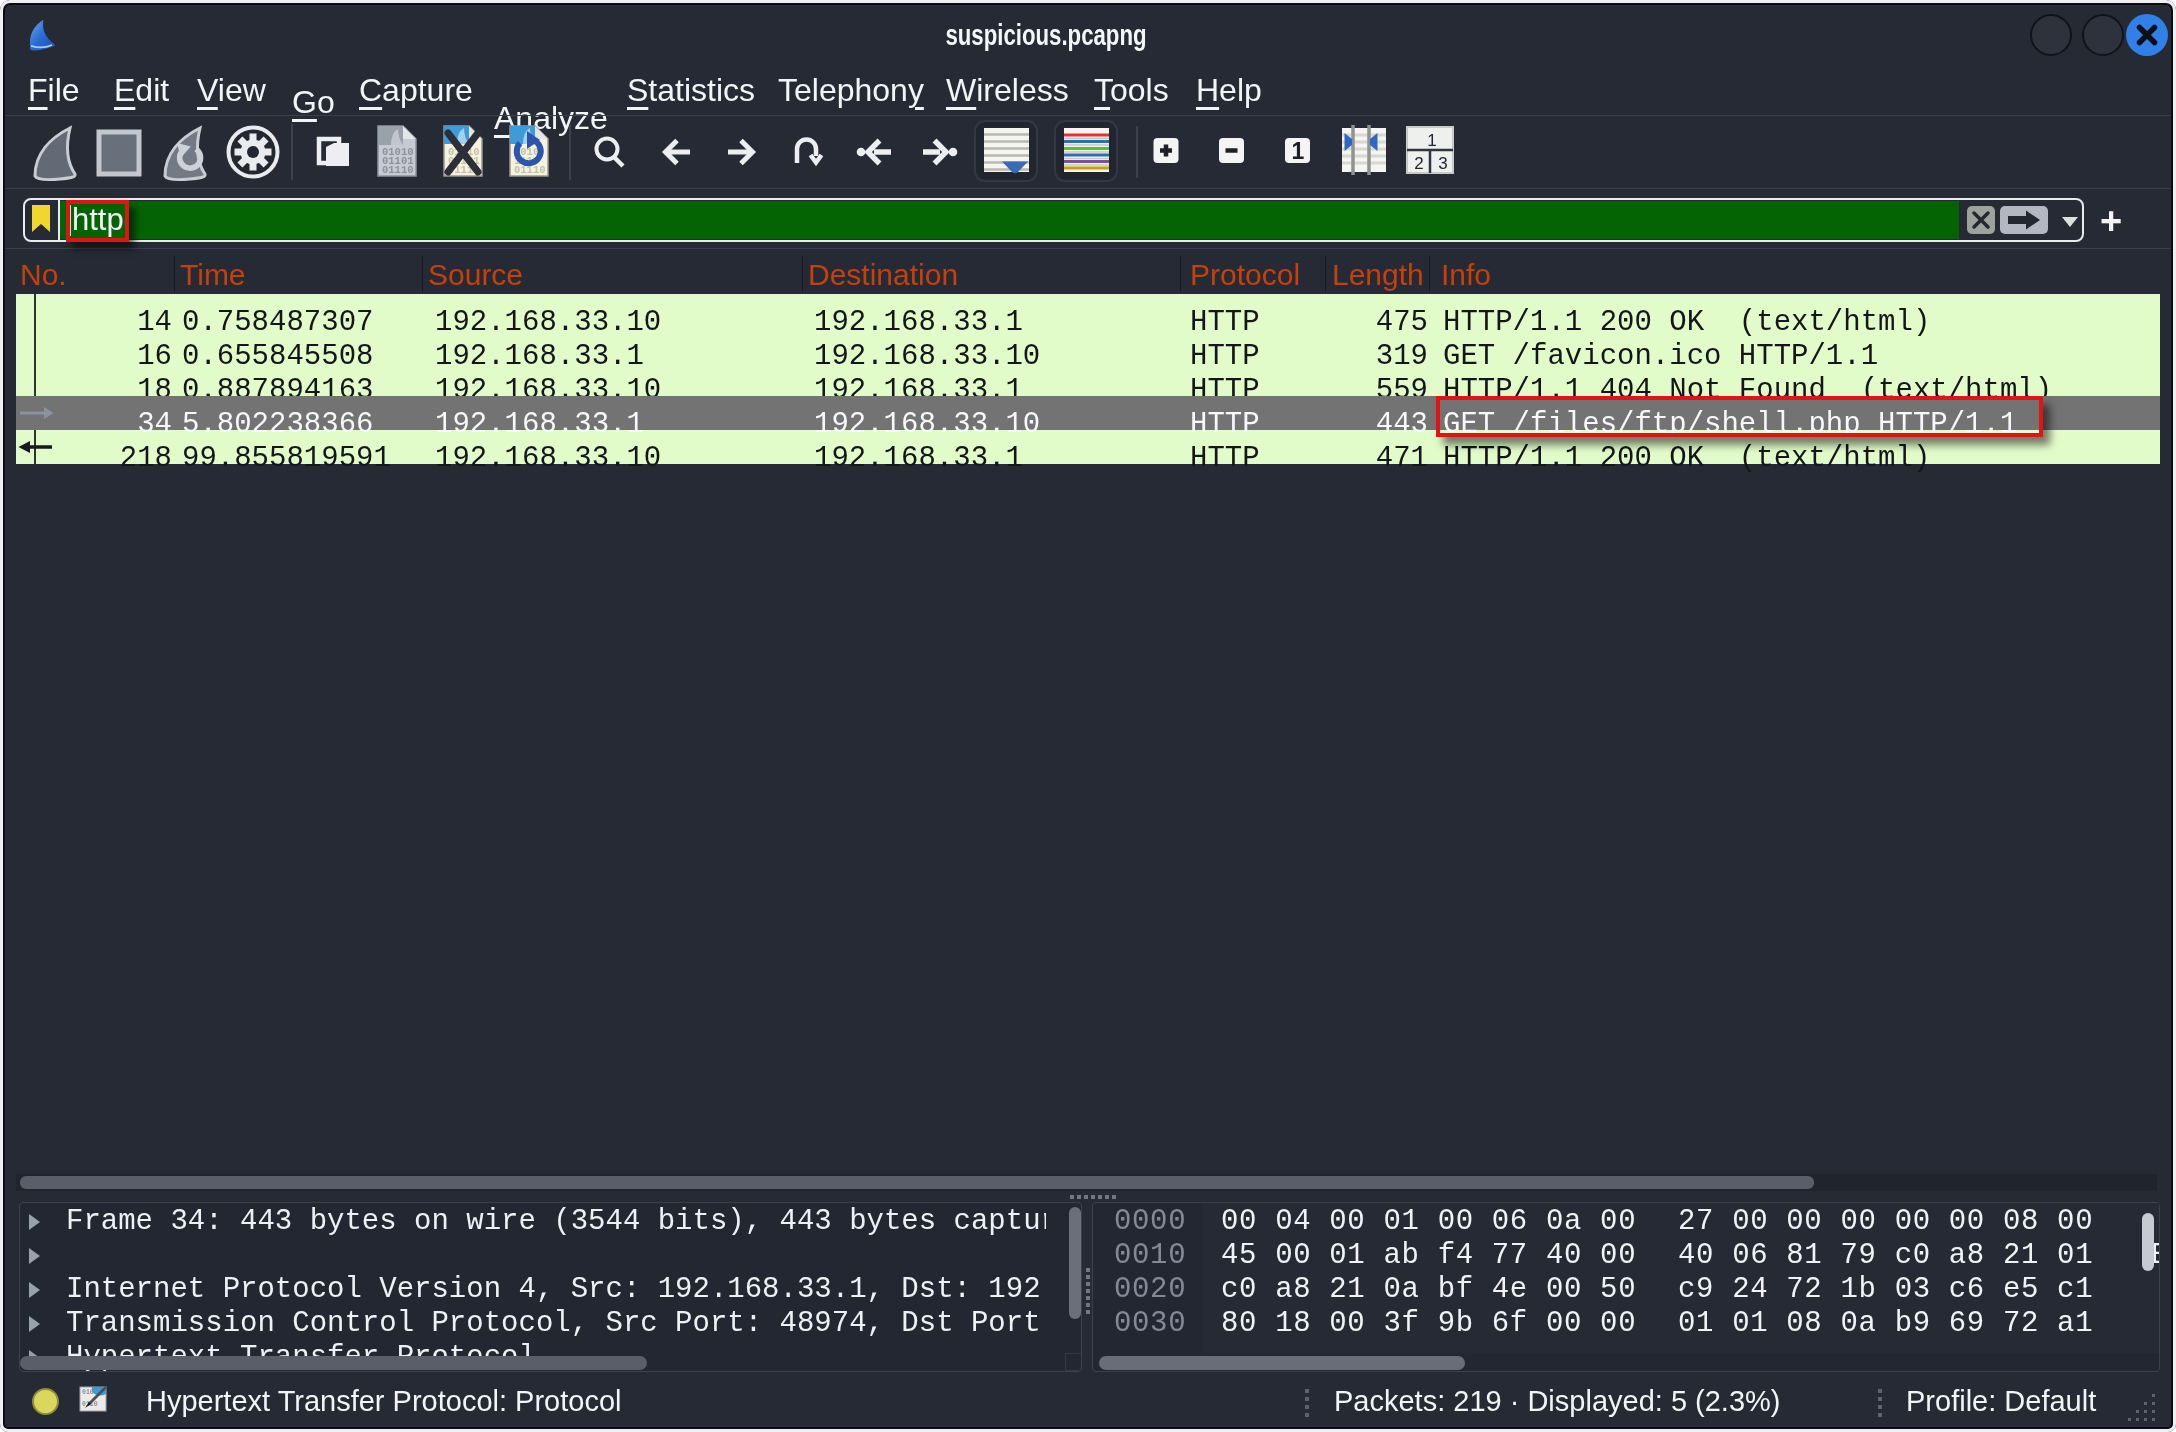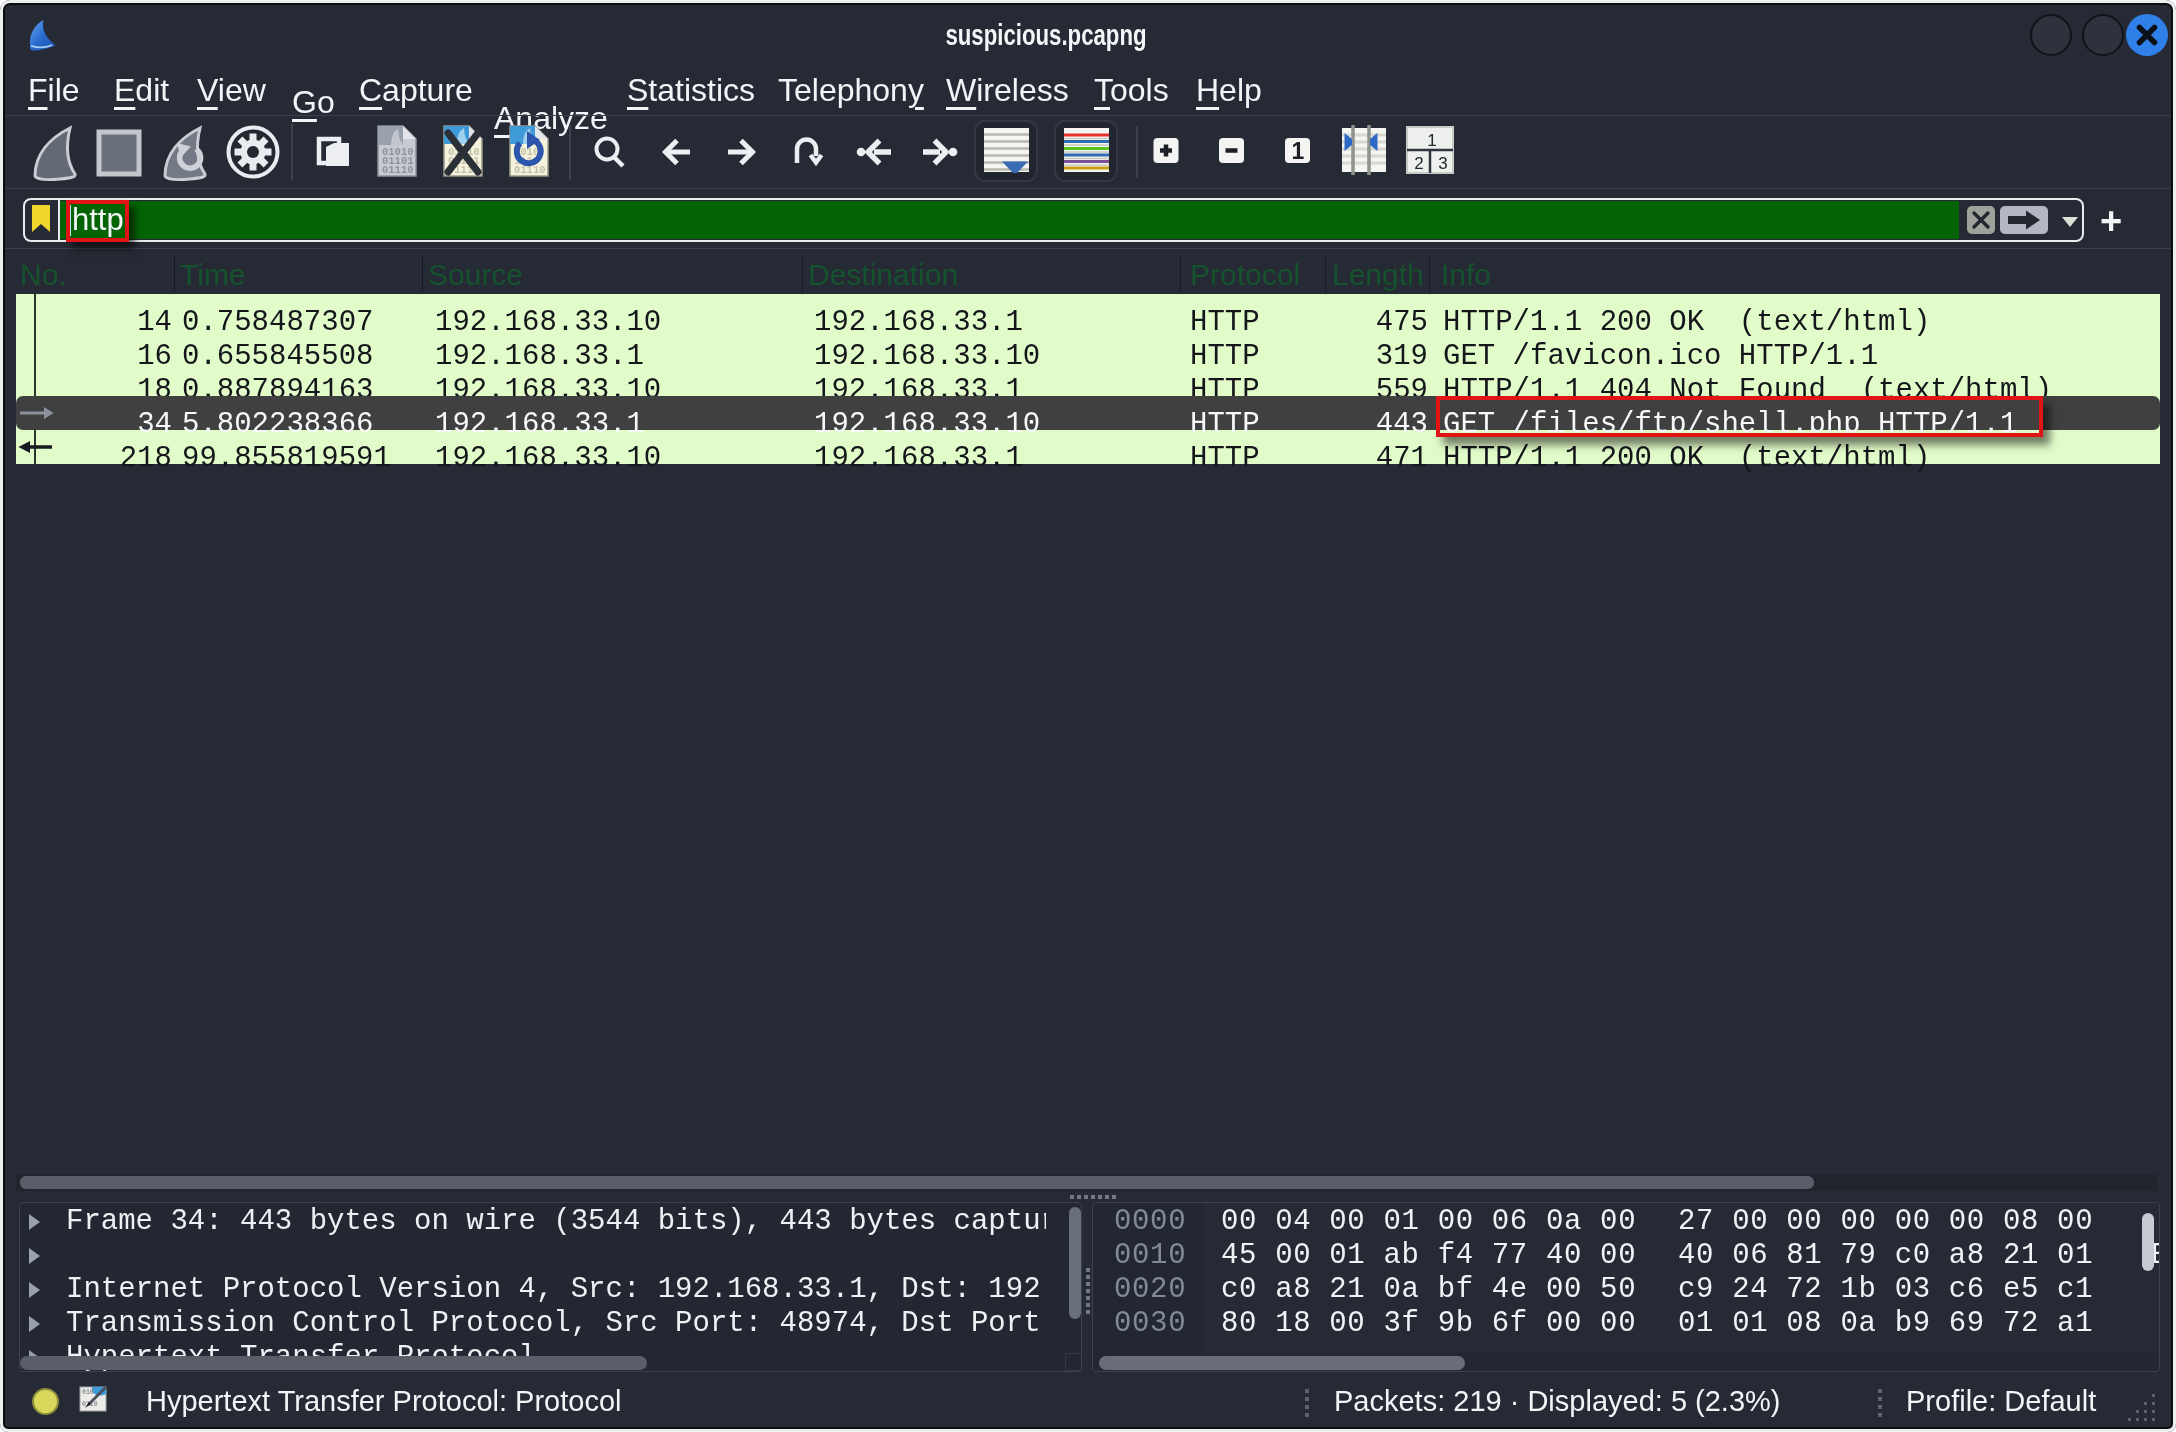--- a/index.html
+++ b/index.html
@@ -9,25 +9,25 @@
   .frame { position:absolute; left:0; top:0; width:2176px; height:1432px; border:3px solid #edeff1; border-radius:10px 10px 8px 8px; box-shadow: inset 0 0 0 2px #0b0d11; z-index:90; pointer-events:none; }
   .abs { position:absolute; }
   
   .title { left:0; top:18px; width:2092px; text-align:center; color:#f4f6f8; font-size:30px; font-weight:bold; letter-spacing:0px; transform:scaleX(0.74); transform-origin:1046px 0; }
   .circ { width:42px; height:42px; border-radius:50%; top:14px; }
   
   .menu { top:71px; color:#f2f4f6; font-size:32px; line-height:38px; }
   .menu u { text-decoration-thickness:3px; text-underline-offset:6px; }
   .hline { height:1px; background:#3a3f4a; }
   
-  .th { top:258px; color:#14532d; font-size:30px; }
+  .th { top:258px; color:#c2410c; font-size:30px; }
   .vsep { top:256px; width:1px; height:36px; background:#171a21; }
   .rows { left:16px; top:294px; width:2144px; height:170px; background:#e2fcc9; }
   .row { position:absolute; left:0; width:2144px; height:34px; color:#14161c; font-family:"Liberation Mono", monospace; font-size:29px; line-height:34px; white-space:pre; }
-  .row.sel { background:#404040; color:#f6f8fa;border-radius:7px; }
+  .row.sel { background:#737373; color:#f6f8fa; }
   .cell { position:absolute; top:12px; line-height:34px; }
   .num { width:156px; text-align:right; left:0; }
   .len { width:100px; text-align:right; }
   
   .pane { background:#232731; border:1px solid #3b414d; border-radius:4px; overflow:hidden; }
   .dline { position:absolute; left:0; width:1200px; height:34px; color:#eef1f4; font-family:"Liberation Mono", monospace; font-size:29px; line-height:34px; white-space:pre; }
   .tri { position:absolute; width:0; height:0; border-left:11px solid #99a1ad; border-top:8px solid transparent; border-bottom:8px solid transparent; }
   .hx { position:absolute; font-family:"Liberation Mono", monospace; font-size:29px; line-height:34px; letter-spacing:0.65px; white-space:pre; }
   .sb { position:absolute; background:#595e68; }
   

